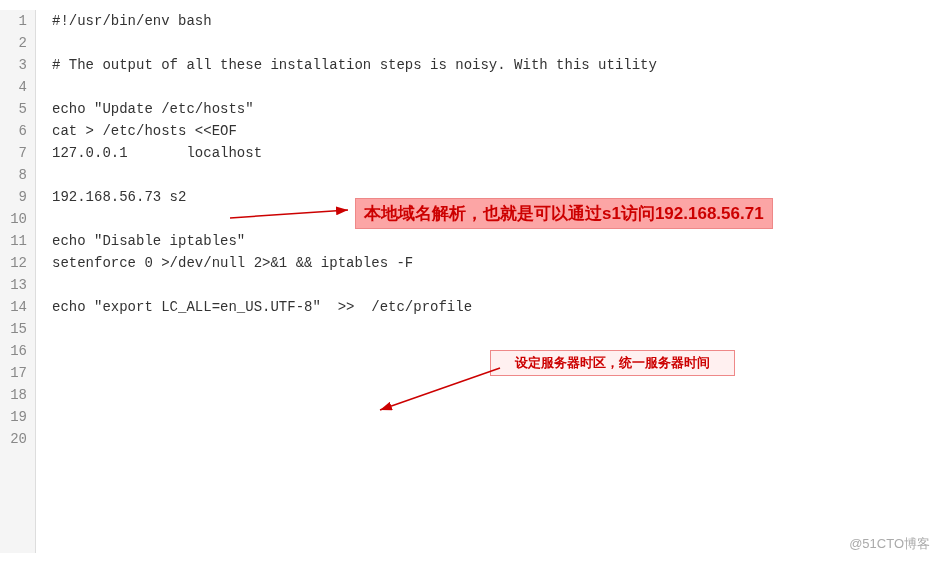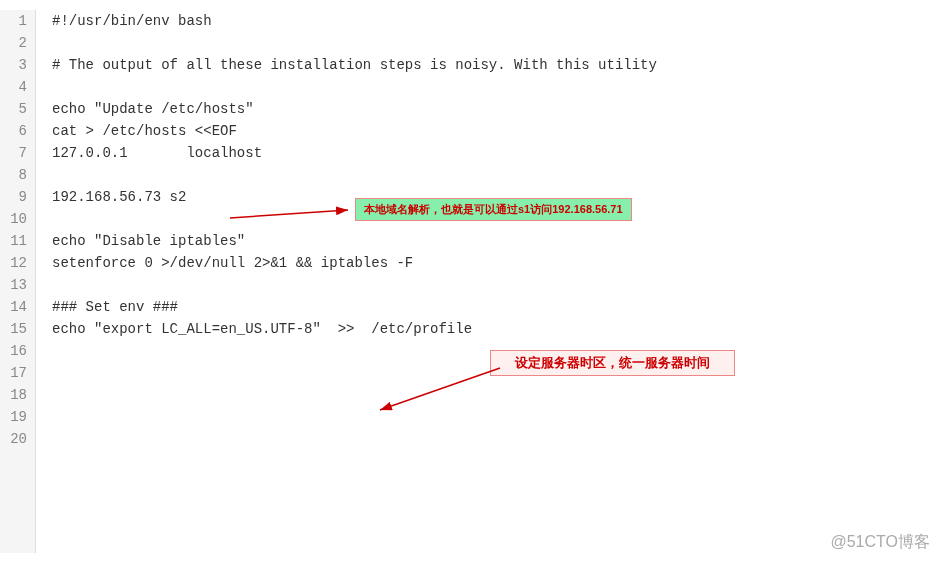--- a/index.html
+++ b/index.html
@@ -56,25 +56,25 @@
       top: 0;
       left: 0;
       width: 100%;
       height: 100%;
       pointer-events: none;
     }
     .annotation-box-1 {
       position: absolute;
       top: 198px;
       left: 355px;
-      background: #86efac;
+      background: #fca5a5;
       border: 1px solid #e88;
       padding: 3px 8px;
       font-family: 'Microsoft YaHei', sans-serif;
-      font-size: 11px;
+      font-size: 17px;
       color: #cc0000;
       font-weight: bold;
       white-space: nowrap;
     }
     .annotation-box-2 {
       position: absolute;
       top: 350px;
       left: 490px;
       background: #fff0f0;
       border: 1px solid #e88;
@@ -92,21 +92,21 @@
       left: 0;
       width: 100%;
       height: 100%;
       pointer-events: none;
     }
     .watermark {
       position: absolute;
       bottom: 10px;
       right: 16px;
       color: #aaa;
-      font-size: 16px;
+      font-size: 13px;
       font-family: Arial, sans-serif;
       text-align: right;
     }
   </style>
 </head>
 <body>
 
 <div class="code-container">
   <div class="line-numbers">
   <span class="line-number">1</span>
@@ -137,21 +137,20 @@
       <span class="code-line empty"> </span>
       <span class="code-line">echo "Update /etc/hosts"</span>
       <span class="code-line">cat &gt; /etc/hosts &lt;&lt;EOF</span>
       <span class="code-line">127.0.0.1       localhost</span>
       <span class="code-line empty"> </span>
       <span class="code-line">192.168.56.73 s2</span>
       <span class="code-line empty"> </span>
       <span class="code-line">echo "Disable iptables"</span>
       <span class="code-line">setenforce 0 &gt;/dev/null 2&gt;&amp;1 &amp;&amp; iptables -F</span>
       <span class="code-line empty"> </span>
-      <span class="code-line">### Set env ###</span>
       <span class="code-line">echo "export LC_ALL=en_US.UTF-8"  &gt;&gt;  /etc/profile</span>
     </div>
 </div>
 
 <div class="annotation-container">
   <div class="annotation-box-1">本地域名解析，也就是可以通过s1访问192.168.56.71</div>
   <div class="annotation-box-2">设定服务器时区，统一服务器时间</div>
 
   <svg class="arrows-svg" xmlns="http://www.w3.org/2000/svg">
 

